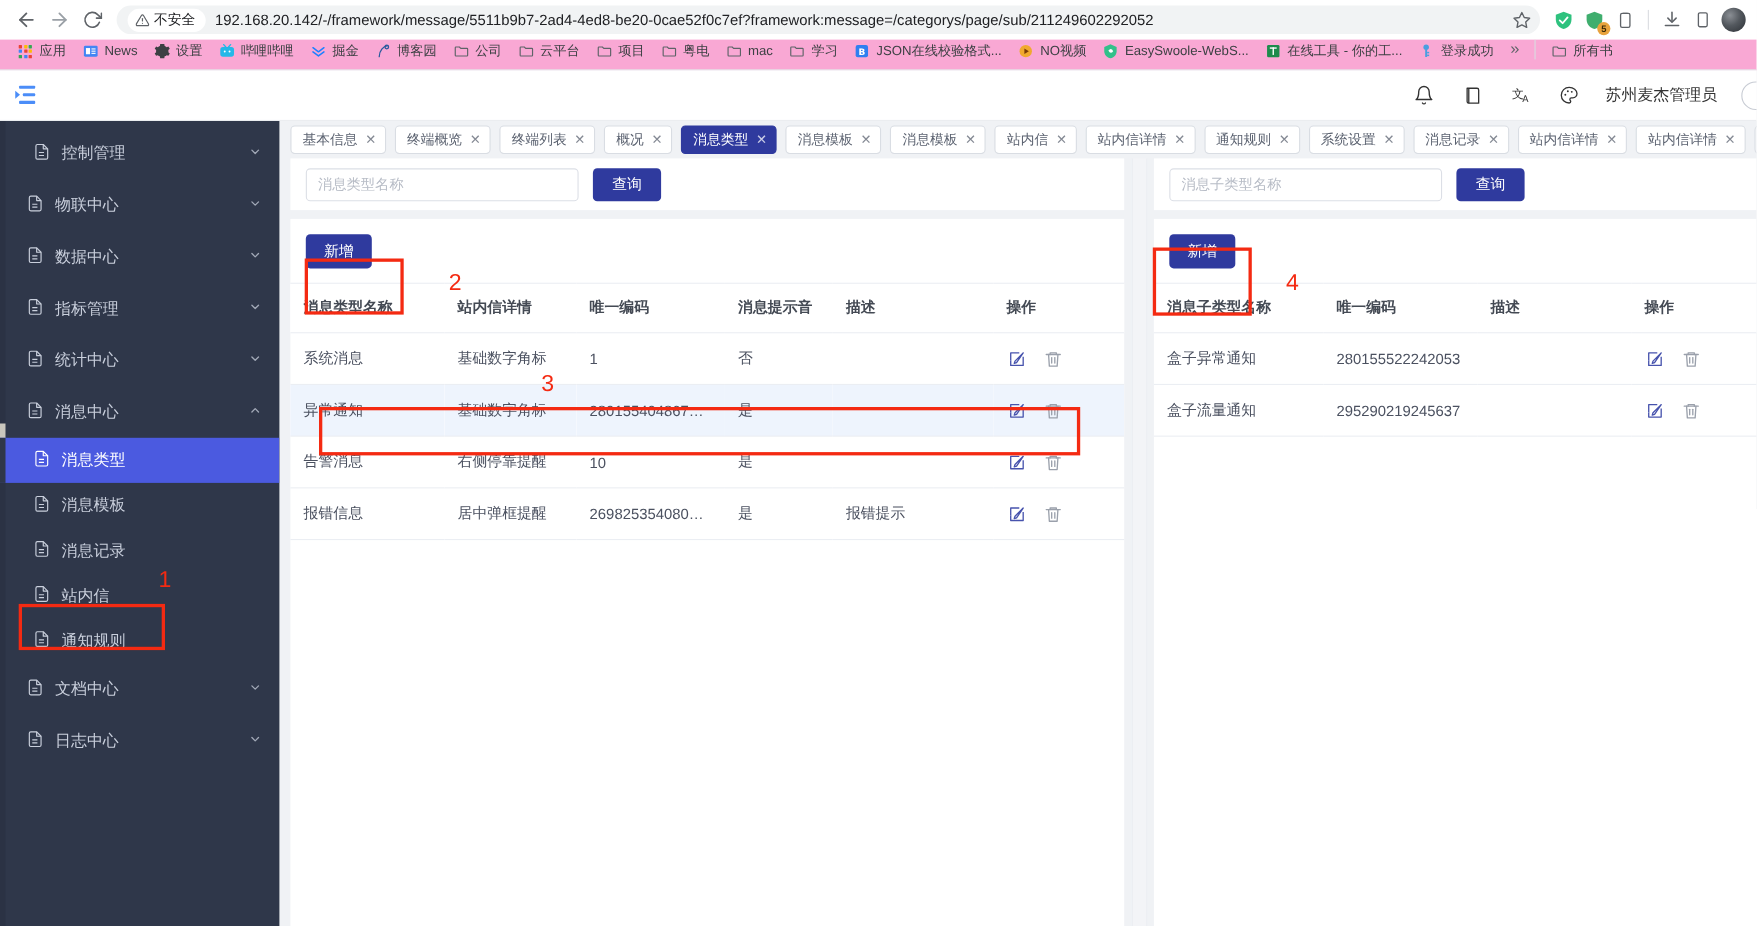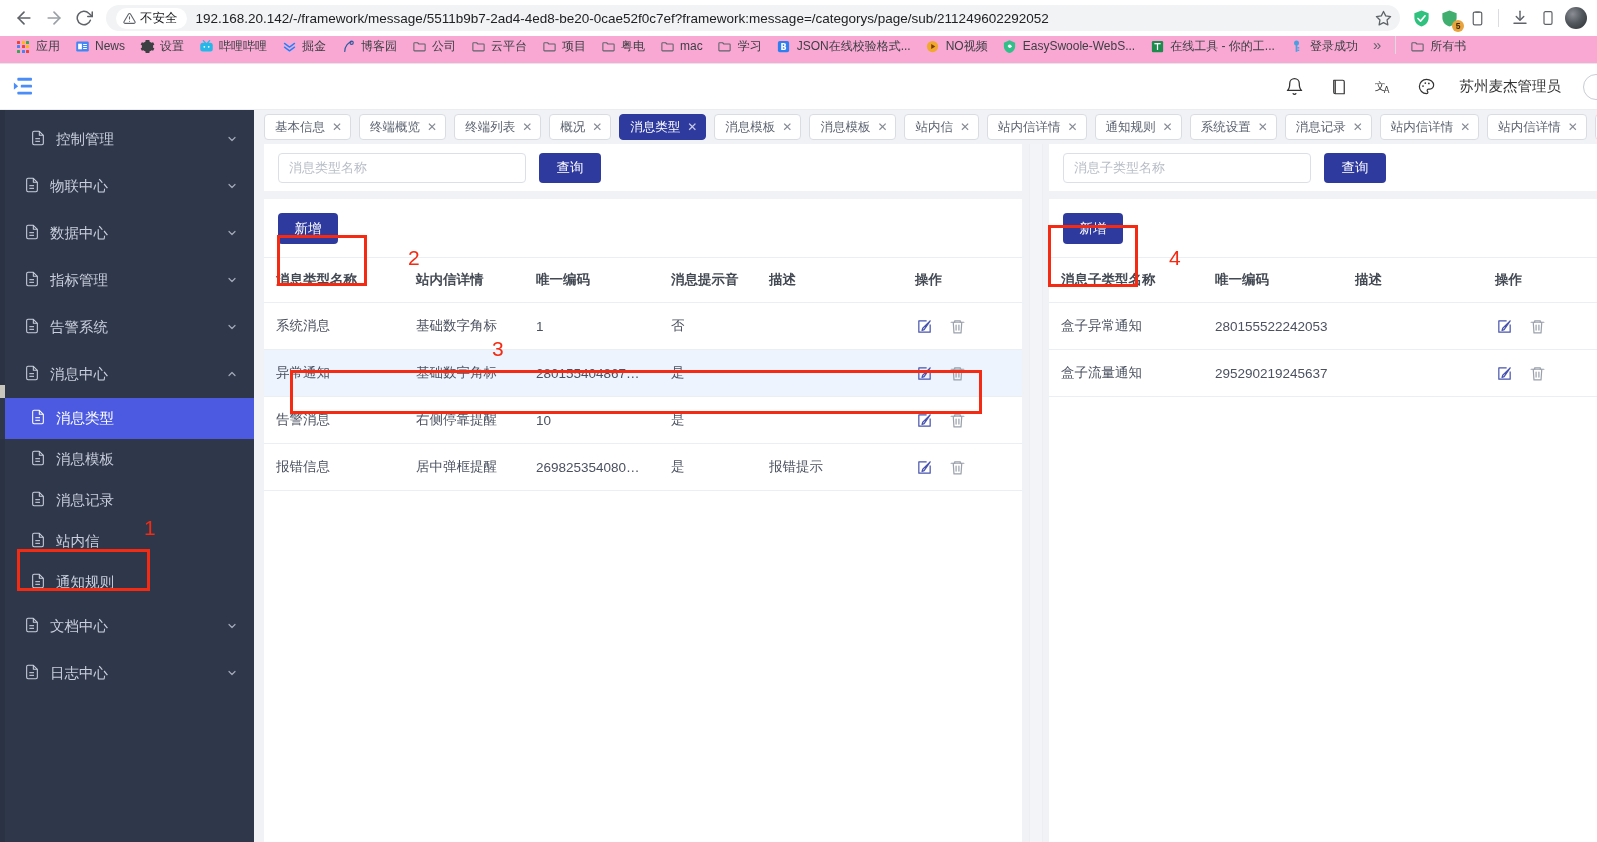--- a/index.html
+++ b/index.html
@@ -570,35 +570,35 @@
               <polyline points="14 2 14 8 20 8"></polyline>
               <line x1="8" y1="13" x2="15" y2="13"></line>
               <line x1="8" y1="17" x2="15" y2="17"></line>
             </svg></span>
         <span>指标管理</span>
         <span class="chev"><svg width="12" height="12" viewBox="0 0 24 24" fill="none" stroke="#c9cfdc" stroke-width="2.4" stroke-linecap="round" stroke-linejoin="round">
               <polyline points="6 9 12 15 18 9"></polyline>
             </svg></span>
       </div>
 
-
-
-
       <div class="menu-item">
         <span class="doc-ico"><svg width="16" height="16" viewBox="0 0 24 24" fill="none" stroke="#c9cfdc" stroke-width="1.6" stroke-linejoin="round">
               <path d="M14 2H6a2 2 0 0 0-2 2v16a2 2 0 0 0 2 2h12a2 2 0 0 0 2-2V8z"></path>
               <polyline points="14 2 14 8 20 8"></polyline>
               <line x1="8" y1="13" x2="15" y2="13"></line>
               <line x1="8" y1="17" x2="15" y2="17"></line>
             </svg></span>
-        <span>告警系统</span>
+        <span>统计中心</span>
         <span class="chev"><svg width="12" height="12" viewBox="0 0 24 24" fill="none" stroke="#c9cfdc" stroke-width="2.4" stroke-linecap="round" stroke-linejoin="round">
               <polyline points="6 9 12 15 18 9"></polyline>
             </svg></span>
       </div>
+
+
+
 
       <div class="menu-item">
         <span class="doc-ico"><svg width="16" height="16" viewBox="0 0 24 24" fill="none" stroke="#c9cfdc" stroke-width="1.6" stroke-linejoin="round">
               <path d="M14 2H6a2 2 0 0 0-2 2v16a2 2 0 0 0 2 2h12a2 2 0 0 0 2-2V8z"></path>
               <polyline points="14 2 14 8 20 8"></polyline>
               <line x1="8" y1="13" x2="15" y2="13"></line>
               <line x1="8" y1="17" x2="15" y2="17"></line>
             </svg></span>
         <span>消息中心</span>
         <span class="chev"><svg width="12" height="12" viewBox="0 0 24 24" fill="none" stroke="#c9cfdc" stroke-width="2.4" stroke-linecap="round" stroke-linejoin="round">

